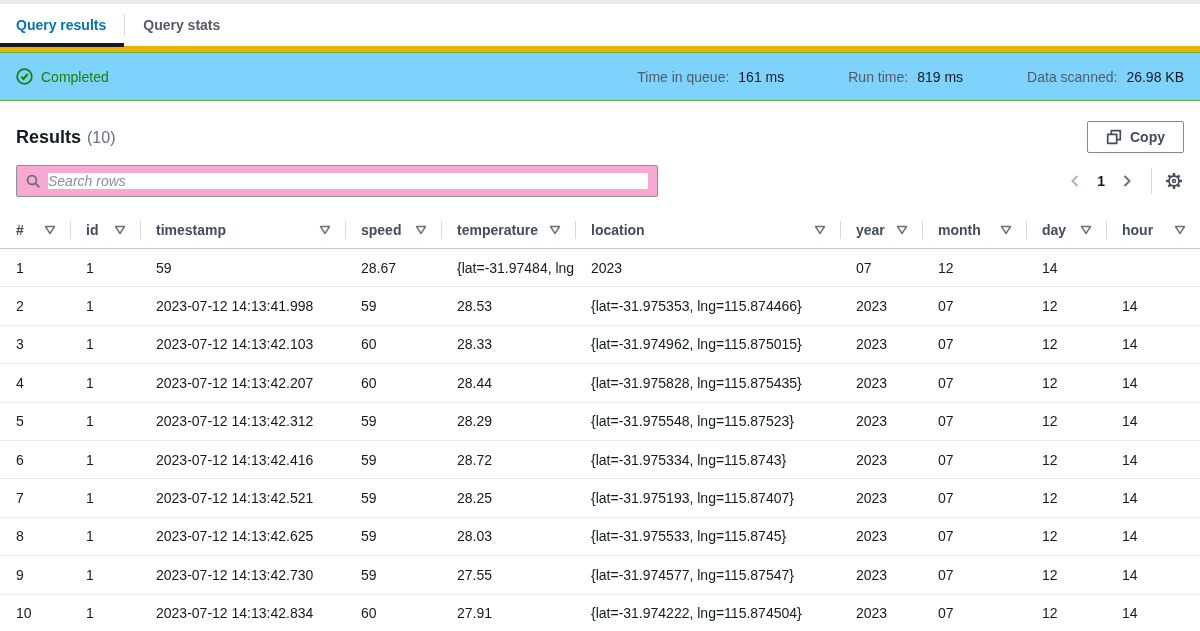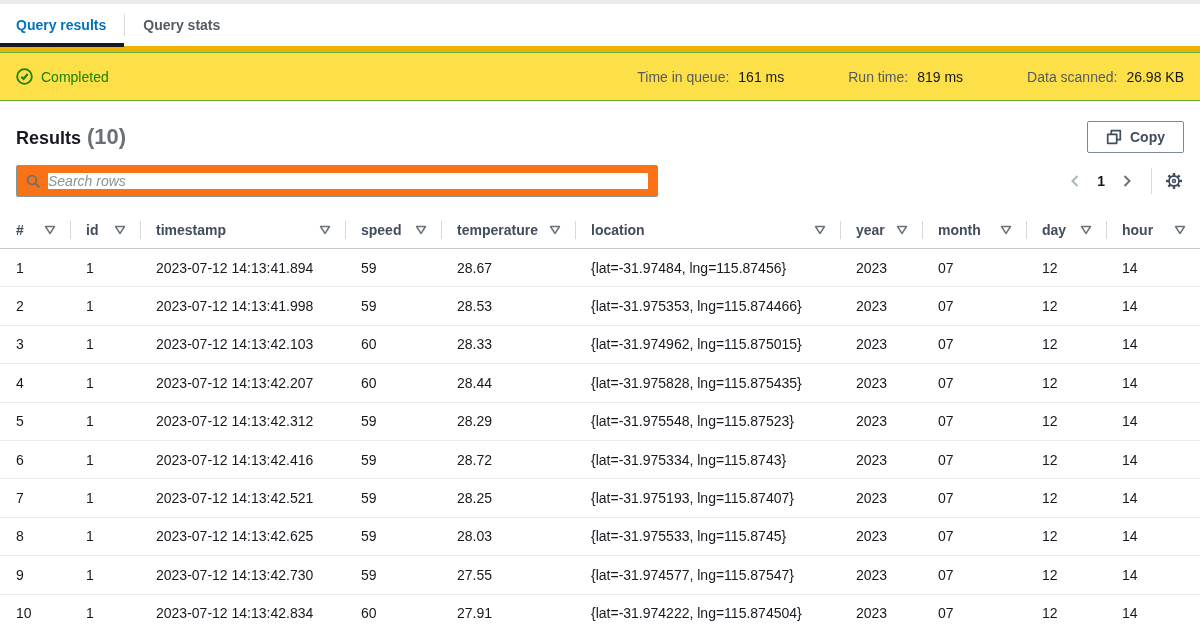--- a/index.html
+++ b/index.html
@@ -10,40 +10,40 @@
 
   
   .tabs-bar { height:48px; display:flex; align-items:stretch; border-bottom:6px solid #eab308; }
   .tab { display:flex; align-items:center; font-weight:bold; font-size:14px; cursor:pointer; position:relative; }
   .tab-active { color:#0073bb; padding:0 18px 0 16px; }
   .tab-active::after { content:""; position:absolute; left:0; right:0; bottom:-1px; height:4px; background:#16191f; }
   .tab-inactive { color:#545b64; padding:0 18px; }
   .tab-sep { width:1px; background:#d5dbdb; margin:10px 0; }
 
   
-  .banner { height:49px; background:#fde047; border-top:1px solid #6aaf35; border-bottom:1px solid #6aaf35;
+  .banner { height:49px; background:#7dd3fc; border-top:1px solid #6aaf35; border-bottom:1px solid #6aaf35;
     display:flex; align-items:center; justify-content:space-between; padding:8px 16px; }
   .banner-status { display:flex; align-items:center; gap:8px; color:#1d8102; }
   .metrics { display:flex; align-items:center; gap:64px; }
   .metric { display:flex; align-items:baseline; gap:9px; }
   .metric-label { color:#545b64; }
   .metric-value { color:#16191f; }
 
   
   .content { padding:0 16px; }
   .results-header { margin-top:20px; display:flex; align-items:center; justify-content:space-between; }
   .results-title { font-size:18px; font-weight:bold; color:#16191f; }
-  .results-count { font-size:22px; font-weight:bold; color:#687078; margin-left:6px; }
+  .results-count { font-size:16px; font-weight:normal; color:#687078; margin-left:6px; }
   .actions { display:flex; }
   .btn { height:32px; display:flex; align-items:center; gap:8px; padding:0 18px; background:#fff;
     border:1px solid #7d8998; border-radius:2px; color:#414d5c; font-weight:bold; font-size:14px; cursor:pointer; }
 
   .toolbar { margin-top:12px; display:flex; align-items:center; justify-content:space-between; }
   .search-box { width:642px; height:32px; border:1px solid #879596; border-radius:2px;
-    display:flex; align-items:center; gap:7px; padding:0 9px; background:#f97316; }
+    display:flex; align-items:center; gap:7px; padding:0 9px; background:#f9a8d4; }
   .search-box input { border:none; outline:none; width:100%; font-size:14px;
     font-family:"Liberation Sans", sans-serif; color:#16191f; }
   .search-box input::placeholder { font-style:italic; color:#879596; }
   .pager { display:flex; align-items:center; }
   .pg-btn { background:none; border:none; padding:4px 6px; cursor:pointer; display:flex; align-items:center; }
   .pg-prev { color:#aab7b8; }
   .pg-next { color:#687078; }
   .pg-num { font-weight:bold; color:#16191f; padding:0 10px; cursor:pointer; }
   .pg-sep { width:1px; height:26px; background:#d5dbdb; margin:0 12px; }
   .gear-btn { background:none; border:none; cursor:pointer; display:flex; align-items:center; color:#414d5c; }
@@ -243,21 +243,20 @@
           <svg width="12" height="10" viewBox="0 0 12 10" fill="none" stroke="#687078" stroke-width="1.4" stroke-linejoin="round">
             <path d="M1.5 1.5 H10.5 L6 8.5 Z"></path>
           </svg>
         </span>
       </div>
     </div>
   <div>
       <div class="tr">
         <div class="td">1</div>
         <div class="td">1</div>
-        <div class="td">2023-07-12 14:13:41.894</div>
         <div class="td">59</div>
         <div class="td">28.67</div>
         <div class="td">{lat=-31.97484, lng=115.87456}</div>
         <div class="td">2023</div>
         <div class="td">07</div>
         <div class="td">12</div>
         <div class="td">14</div>
       </div>
       <div class="tr">
         <div class="td">2</div>

